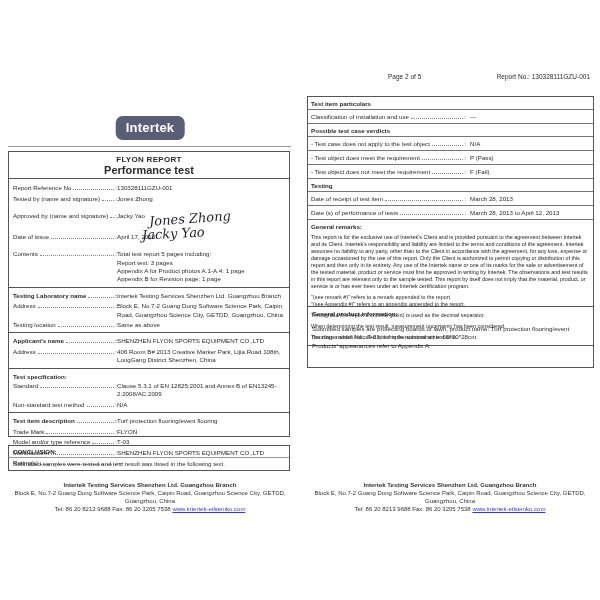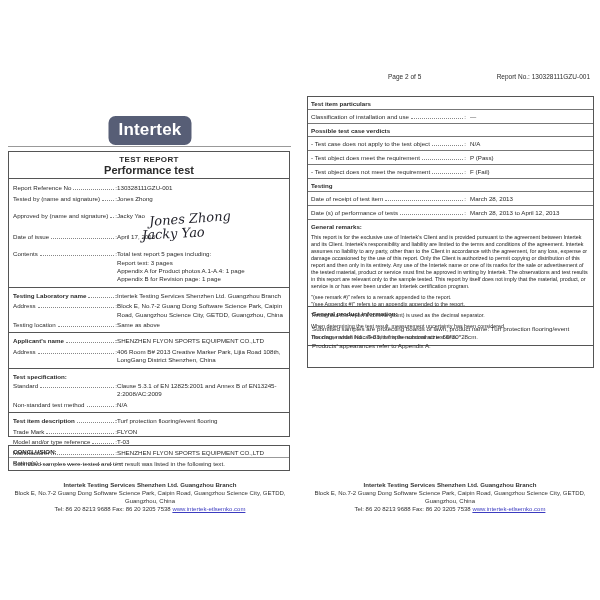--- a/index.html
+++ b/index.html
@@ -4,21 +4,21 @@
 <style>
   * { margin:0; padding:0; box-sizing:border-box; }
   html,body { width:600px; height:600px; background:#fff; font-family:"Liberation Sans", sans-serif; color:#2b2b2b; }
   .canvas { position:relative; width:600px; height:600px; background:#fff; overflow:hidden; }
   .page { position:absolute; top:0; width:300px; height:600px; }
   .page-left { left:0; }
   .page-right { left:300px; }
 
   
   .logo { position:absolute; left:50%; transform:translateX(-50%); top:116px;
-          background:#575e76; color:#fff; font-weight:bold; font-size:17px;
+          background:#575e76; color:#fff; font-weight:bold; font-size:13px;
           padding:4px 10px 5px; border-radius:7px; letter-spacing:.2px; }
   .logo-rule { position:absolute; left:8px; right:9px; top:146px; border-top:1px solid #999; }
 
   
   .main-box { position:absolute; left:8px; top:151px; width:282px; height:286px; border:1px solid #555; background:#fff; }
   .title-block { text-align:center; padding:3px 0 2px; border-bottom:1px solid #555; }
   .title-block .t1 { font-size:8px; font-weight:bold; letter-spacing:.3px; }
   .title-block .t2 { font-size:11px; font-weight:bold; }
 
   .rows { padding:5px 4px 0 4px; position:relative; }
@@ -72,21 +72,21 @@
 
   <div class="page page-left">
 
     <div class="logo">
       <span>Intertek</span>
     </div>
     <div class="logo-rule"></div>
 
     <div class="main-box">
       <div class="title-block">
-        <div class="t1">TEST REPORT</div>
+        <div class="t1">FLYON REPORT</div>
         <div class="t2">Performance test</div>
       </div>
 
       <div class="rows">
         <span class="sig sig-1">Jones Zhong</span>
         <span class="sig sig-2">Jacky Yao</span>
 
         <div class="lrow">
           <span class="lab">
               <span>Report Reference No</span>

